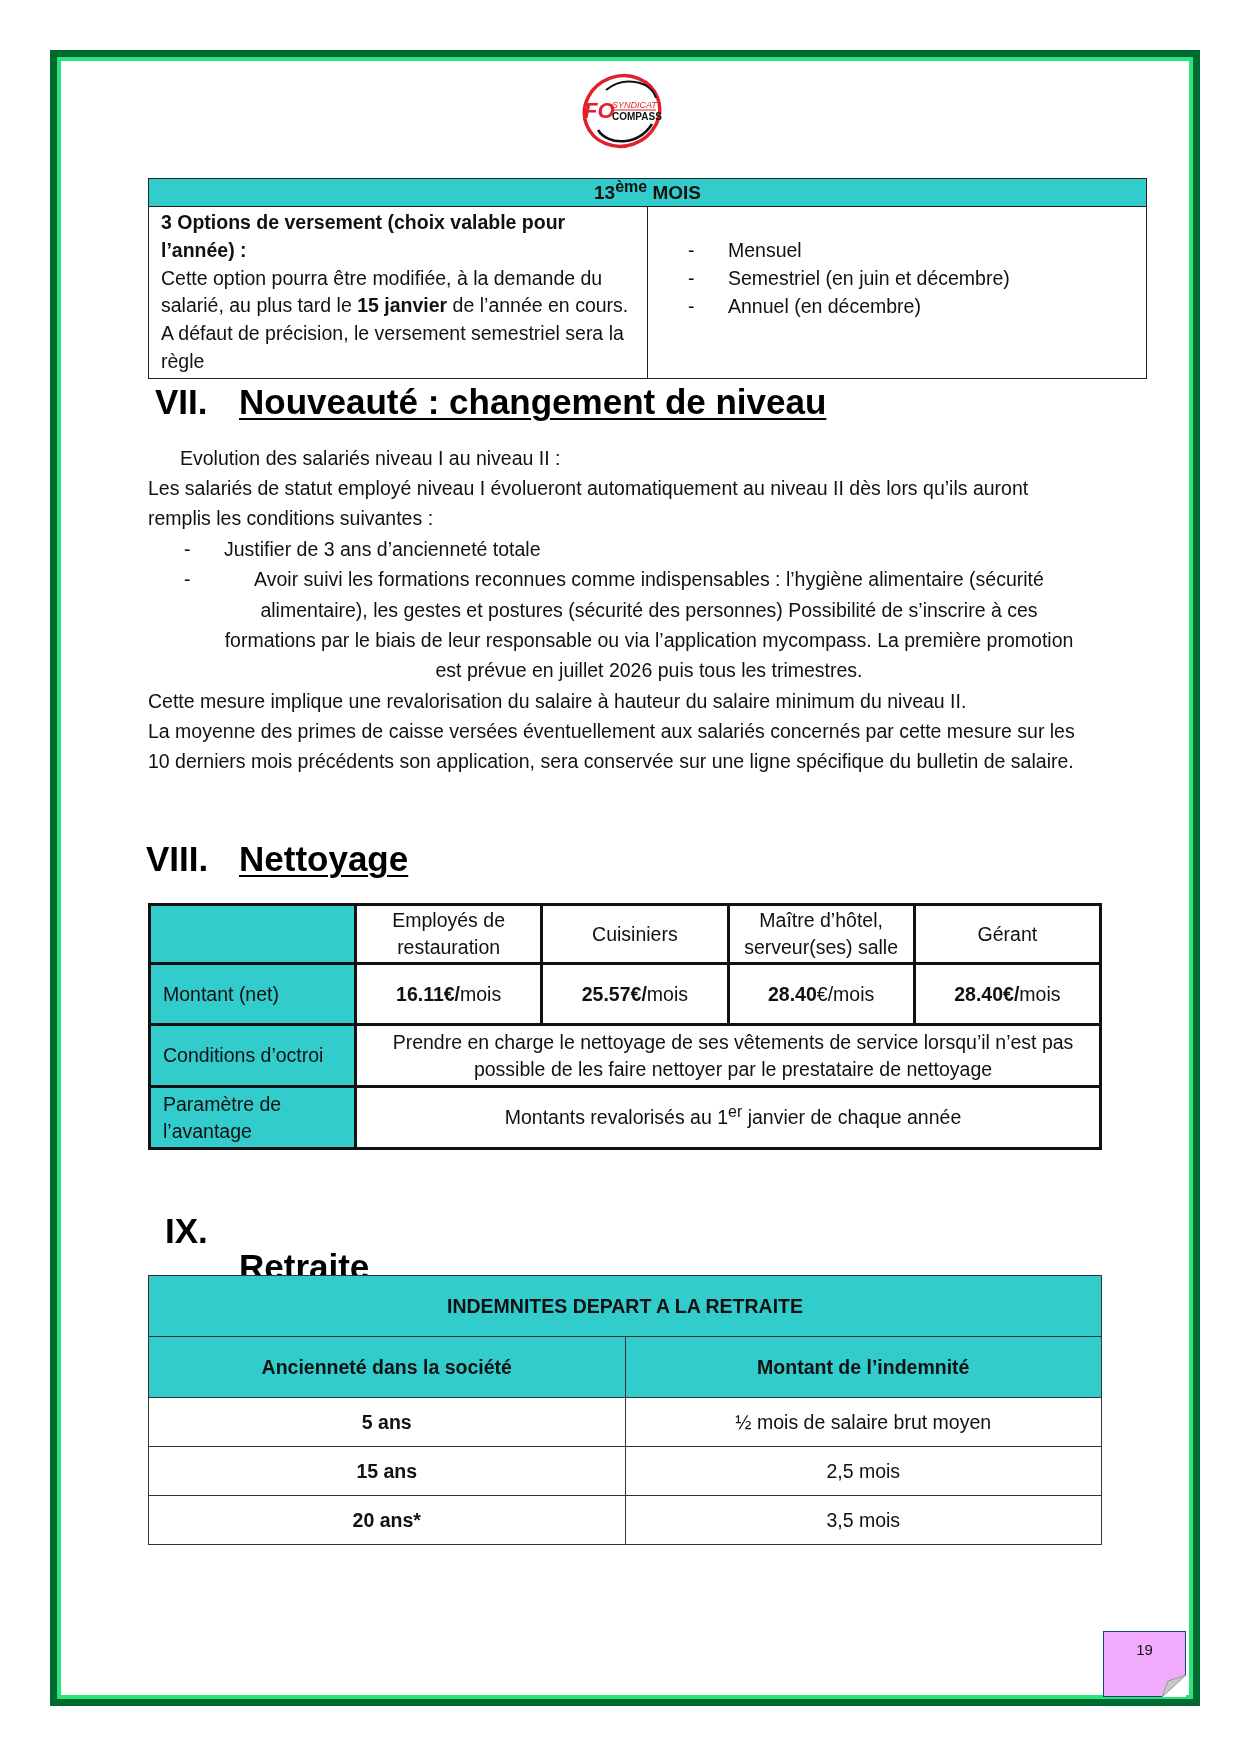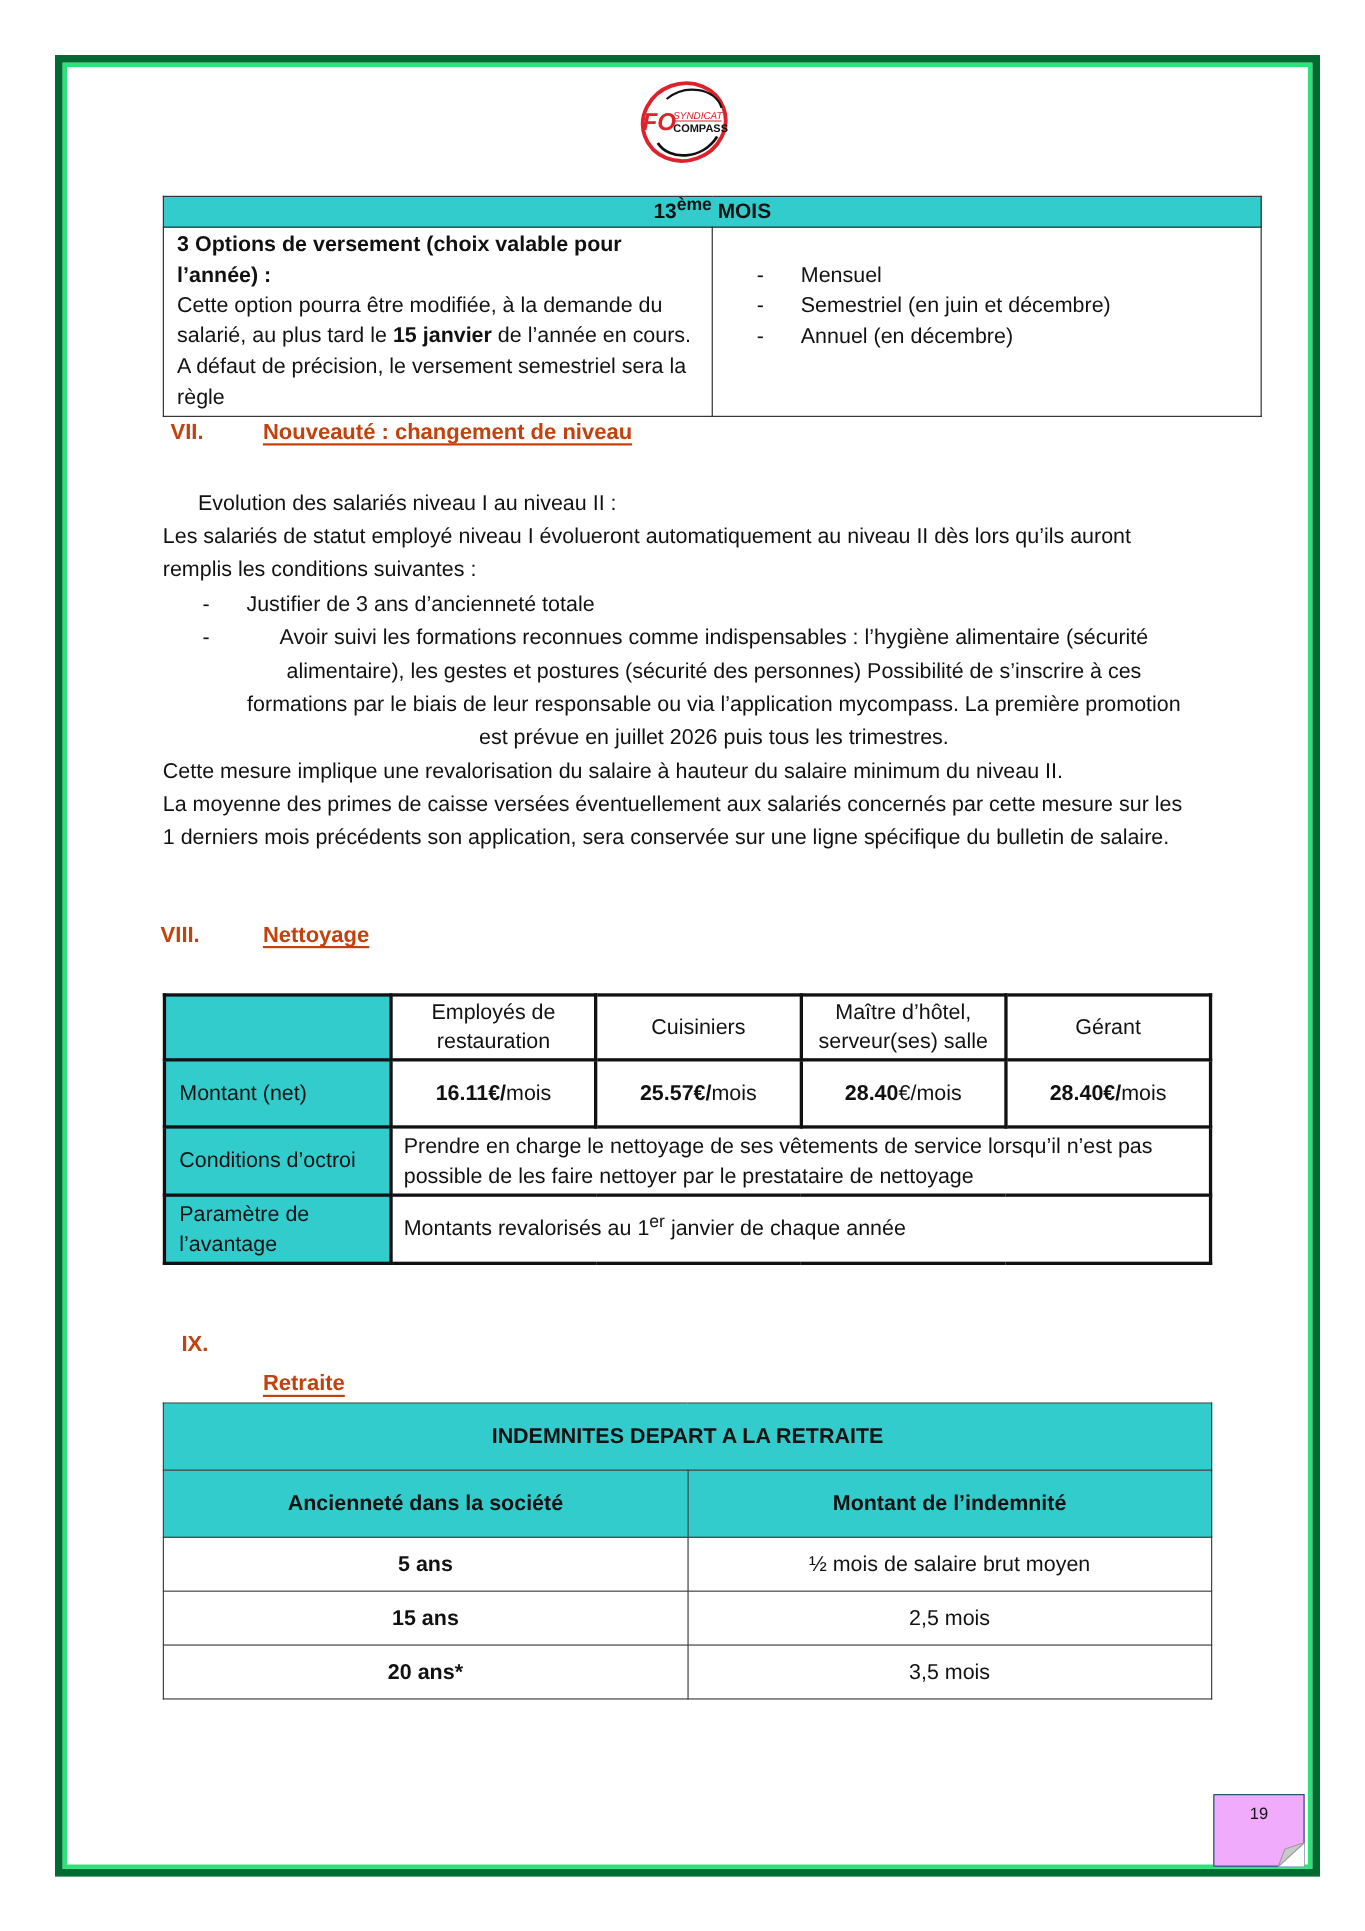--- a/index.html
+++ b/index.html
@@ -16,38 +16,38 @@
   
   #t13 { left: 148px; top: 178px; width: 999px; }
   #t13 td { border: 1px solid #222; vertical-align: top; font-size: 19.5px; line-height: 27.8px; }
   #t13 .head { height: 28px; text-align: center; font-weight: bold; font-size: 19px; line-height: 27px; vertical-align: middle; }
   #t13 .left { width: 552px; padding: 2px 12px 2px 12px; height: 142px; }
   #t13 .right { padding: 30px 0 0 40px; }
   #t13 .opt { display: flex; }
   #t13 .dash { width: 40px; }
   sup { font-size: 16px; vertical-align: super; line-height: 0; }
 
-  .section { position: absolute; color: #c2410c; font-weight: bold; font-size: 20px; }
+  .section { position: absolute; color: #000000; font-weight: bold; font-size: 35px; }
   .section .num { position: absolute; left: 0; top: 0; }
   .section .title { position: absolute; text-decoration: underline; text-underline-offset: 4px; text-decoration-thickness: 2px; white-space: nowrap; }
 
   .para { position: absolute; left: 148px; width: 960px; font-size: 19.5px; line-height: 30.3px; }
   .bullets { position: absolute; left: 148px; width: 960px; font-size: 19.5px; line-height: 30.3px; }
   .bullet { display: flex; }
   .bullet .dash { width: 76px; padding-left: 36px; flex: none; }
   .u { text-underline-offset: 3px; margin-left: 32px; }
 
   
   #tnet { left: 148px; top: 903px; width: 954px; }
   #tnet td { border: 3px solid #111; font-size: 19.5px; line-height: 27px; }
   #tnet .h { text-align: center; font-weight: bold; height: 31px; font-size: 19px; }
   #tnet .rowlabel { width: 206px; padding-left: 12px; }
   #tnet .col { text-align: center; height: 59px; }
   #tnet .val { text-align: center; height: 61px; }
-  #tnet .wide { padding-left: 10px; }
+  #tnet .wide { padding-left: 10px; text-align: center; }
   #tnet .r3 { height: 62px; }
   #tnet .r4 { height: 62px; }
 
   
   #tret { left: 148px; top: 1275px; width: 954px; }
   #tret td { border: 1.5px solid #333; text-align: center; font-size: 19.5px; }
   #tret .h1 { height: 61px; font-weight: bold; margin-top: 36px; }
   #tret .h2 { height: 61px; font-weight: bold; }
   #tret .r { height: 49px; background: #fff; }
   #tret .bold { font-weight: bold; }
@@ -115,21 +115,21 @@
       <span class="dash">-</span>
       <span>Justifier de 3 ans d’ancienneté totale</span>
     </div>
   <div class="bullet">
       <span class="dash">-</span>
       <span style="width:850px;text-align:center;">Avoir suivi les formations reconnues comme indispensables : l’hygiène alimentaire (sécurité alimentaire), les gestes et postures (sécurité des personnes) Possibilité de s’inscrire à ces formations par le biais de leur responsable ou via l’application mycompass. La première promotion est prévue en juillet 2026 puis tous les trimestres.</span>
     </div>
 </div>
 
 <div class="para" style="top:686px;">Cette mesure implique une revalorisation du salaire à hauteur du salaire minimum du niveau II.</div>
-<div class="para" style="top:716px; width:940px;">La moyenne des primes de caisse versées éventuellement aux salariés concernés par cette mesure sur les 1 derniers mois précédents son application, sera conservée sur une ligne spécifique du bulletin de salaire.</div>
+<div class="para" style="top:716px; width:940px;">La moyenne des primes de caisse versées éventuellement aux salariés concernés par cette mesure sur les 10 derniers mois précédents son application, sera conservée sur une ligne spécifique du bulletin de salaire.</div>
 
 <div class="section" style="left:146px; top:839px; width:500px; height:40px;">
   <span class="num">VIII.</span>
   <span class="title" style="left:93px;">Nettoyage</span>
 </div>
 
 <table id="tnet">
   <tbody>
   <tr>
     <td class="rowlabel teal"></td>

